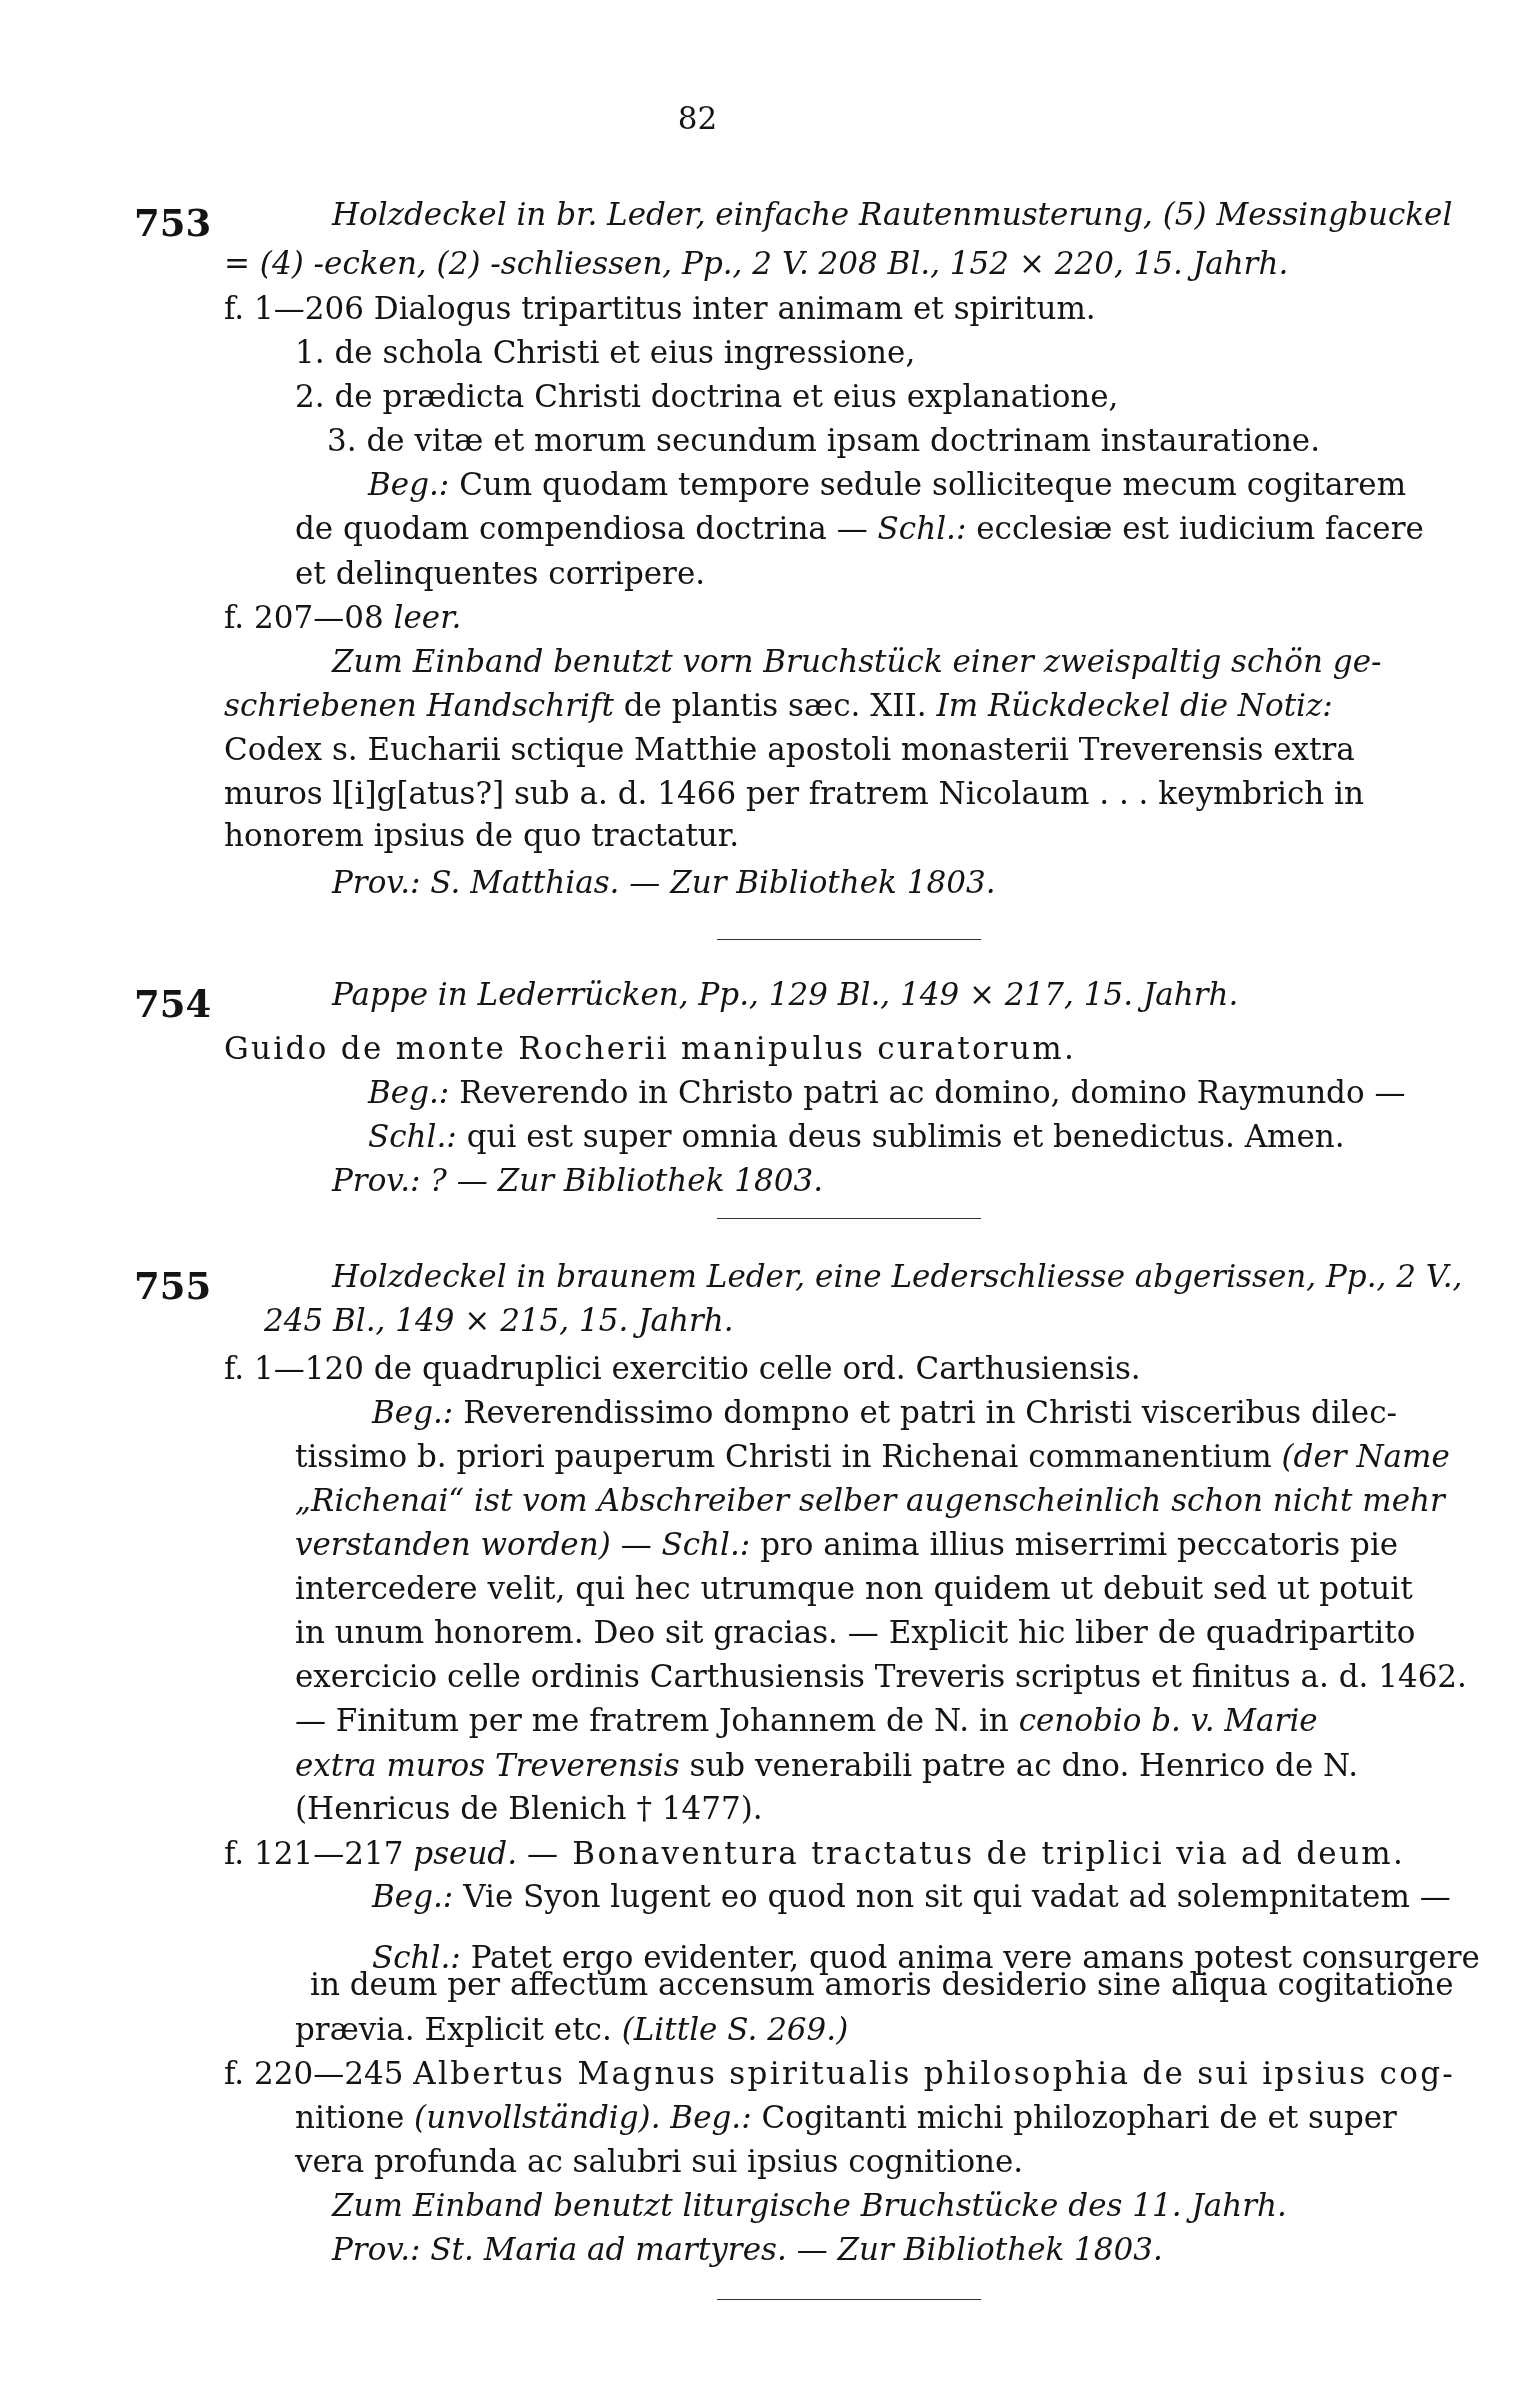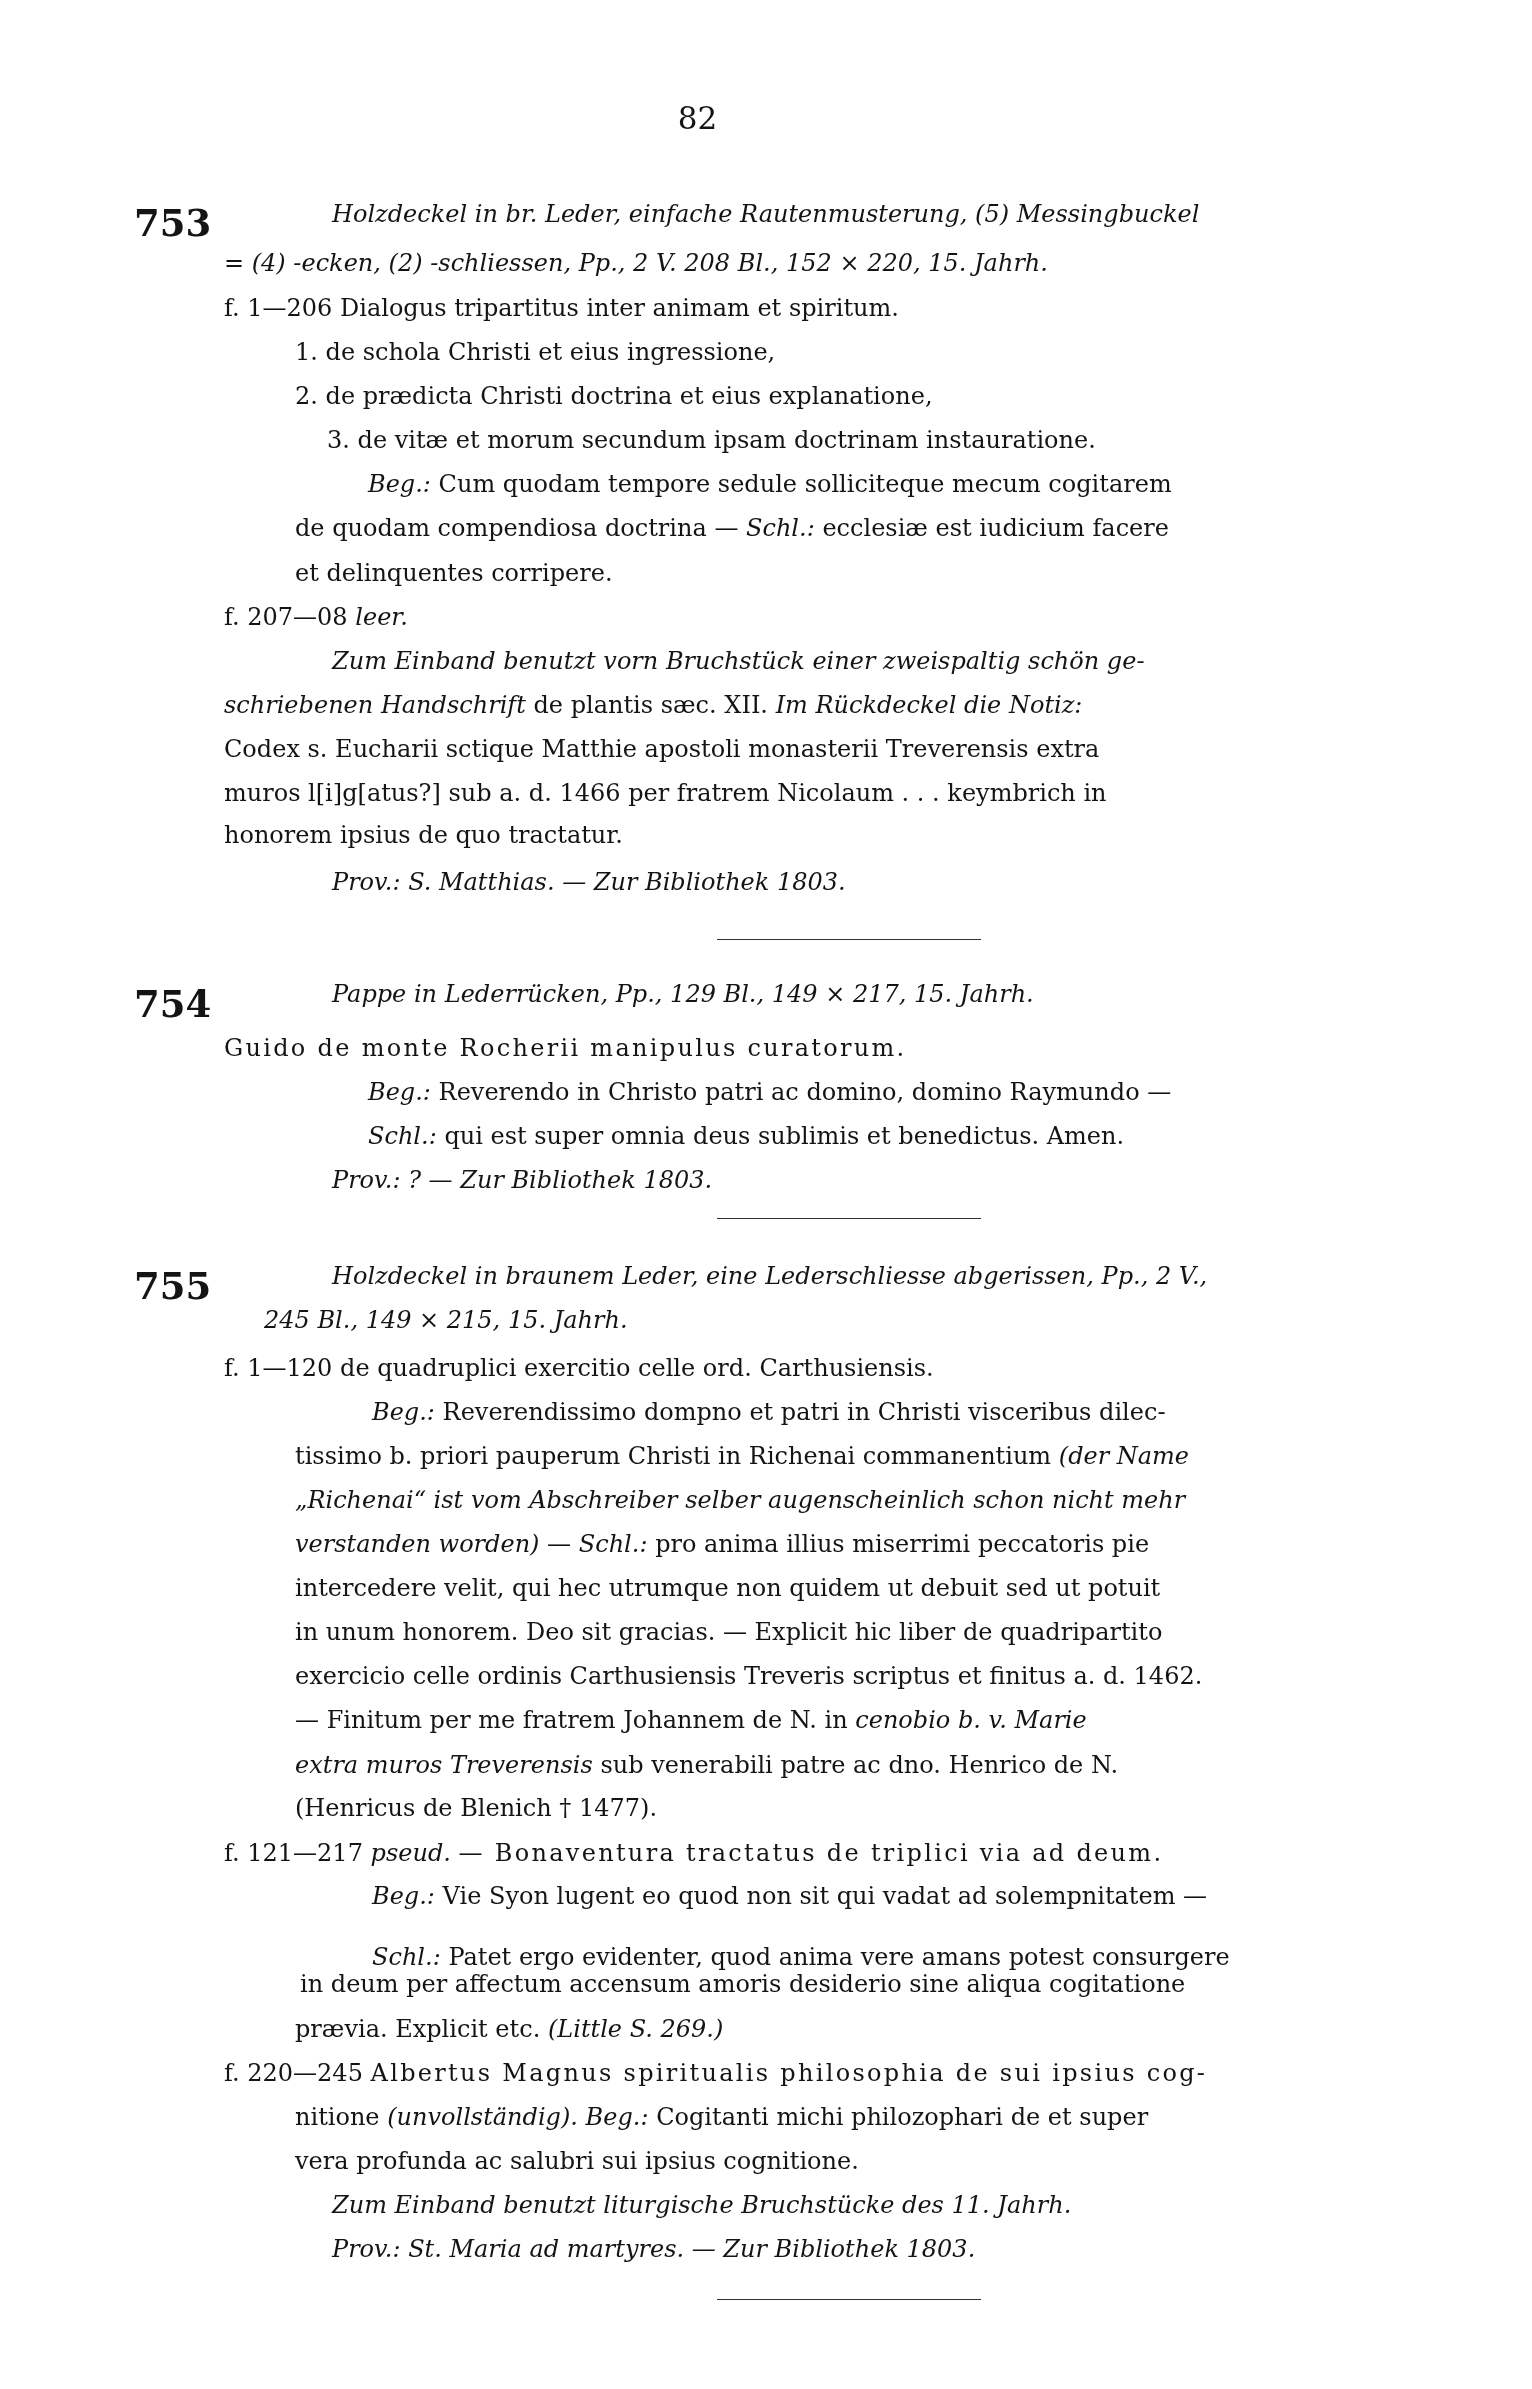--- a/index.html
+++ b/index.html
@@ -9,21 +9,21 @@
       color: #141414;
     }
     .page-number {
       position: absolute; top: 100px; left: 0; width: 1395px; text-align: center;
       font-size: 31px;
     }
     .entry-num {
       position: absolute; left: 134px; font-weight: bold; font-size: 37px;
     }
     .line {
-      position: absolute; font-size: 24px; white-space: nowrap; line-height: 31px;
+      position: absolute; font-size: 31px; white-space: nowrap; line-height: 31px;
     }
     i, .it { font-style: italic; }
     .rule {
       position: absolute; left: 717px; width: 264px; height: 0;
       border-top: 1.5px solid #333;
     }
     .sp { letter-spacing: 2.3px; }
   </style>
 </head>
 <body>
@@ -130,21 +130,21 @@
     <span class="sp">— Bonaventura tractatus de triplici via ad deum.</span>
   </div>
   <div class="line" style="top:1881px;left:372px;">
     <span class="it">Beg.:</span>
     <span>Vie Syon lugent eo quod non sit qui vadat ad solempnitatem —</span>
   </div>
   <div class="line" style="top:1926px;left:372px;margin-top:16px;">
     <span class="it">Schl.:</span>
     <span>Patet ergo evidenter, quod anima vere amans potest consurgere</span>
   </div>
-  <div class="line" style="top:1969px;left:300px;">in deum per affectum accensum amoris desiderio sine aliqua cogitatione</div>
+  <div class="line" style="top:1969px;left:310px;">in deum per affectum accensum amoris desiderio sine aliqua cogitatione</div>
   <div class="line" style="top:2014px;left:295px;">
     <span>prævia.  Explicit etc.</span>
     <span class="it">(Little S. 269.)</span>
   </div>
 
   <div class="line" style="top:2058px;left:224px;">
     <span>f. 220—245</span>
     <span class="sp">Albertus Magnus spiritualis philosophia de sui ipsius cog-</span>
   </div>
   <div class="line" style="top:2102px;left:295px;">

